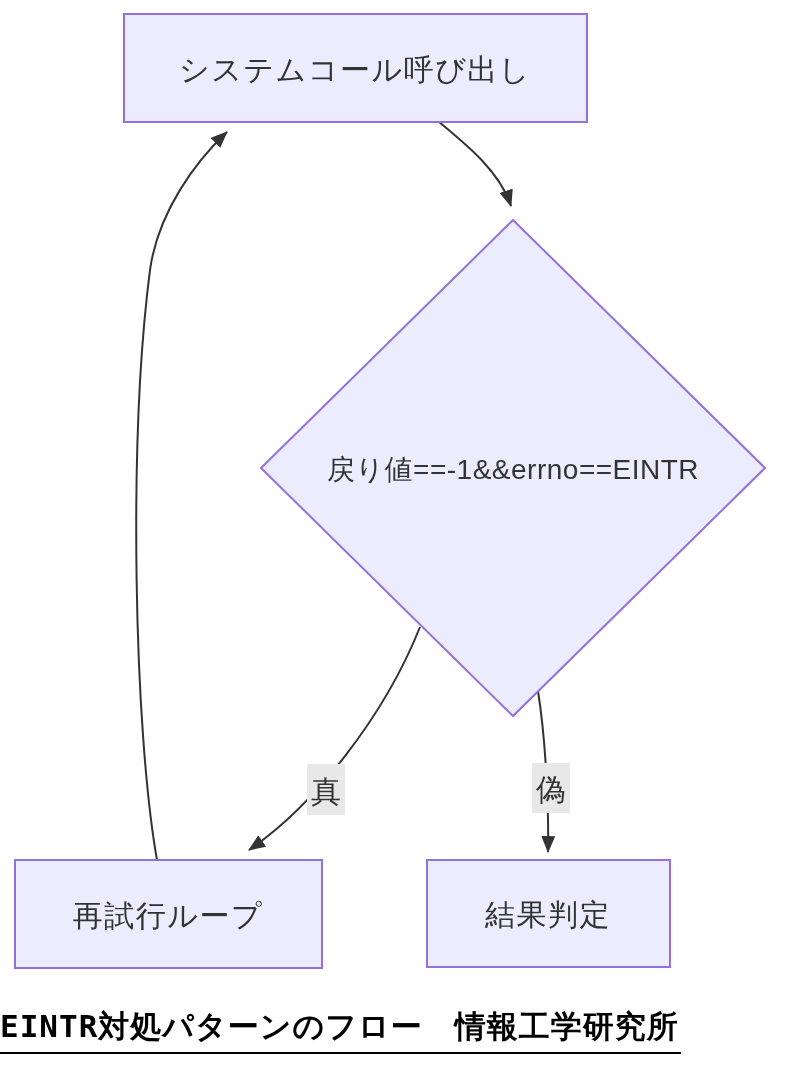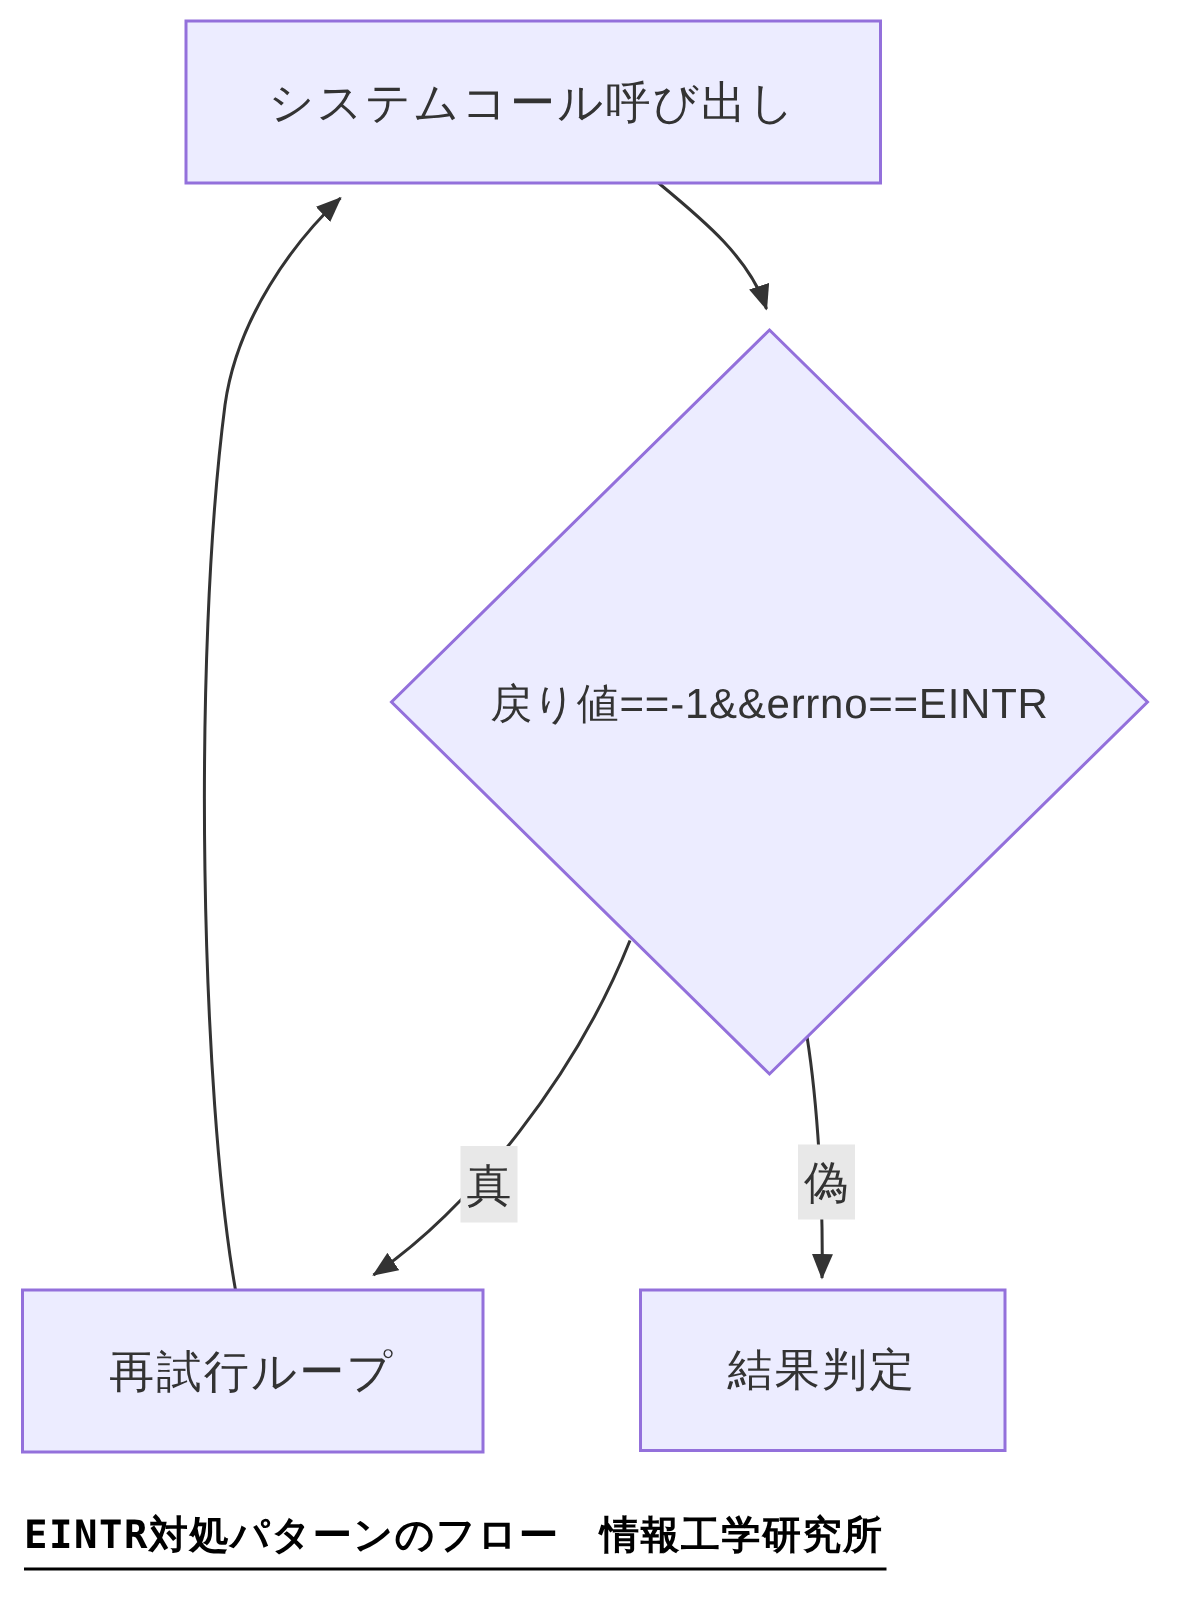--- a/index.html
+++ b/index.html
@@ -30,25 +30,25 @@
   .edge-label-bg{fill:var(--edge-label-bg);stroke:none;}
   .edge-label-text{
     fill:var(--node-text);
     font-family:"Liberation Sans",sans-serif;
     font-size:30px;
     text-anchor:middle;
     dominant-baseline:central;
   }
   .caption{
     position:absolute;
-    left:16px;
+    left:0;
     top:1006px;
     color:var(--caption-text);
     font-family:"DejaVu Sans Mono","Liberation Mono",monospace;
-    font-size:26px;
+    font-size:31px;
     font-weight:600;
     letter-spacing:1px;
     white-space:nowrap;
   }
   .caption .caption-inner{
     display:inline-block;
     border-bottom:2.5px solid var(--caption-text);
     padding-bottom:4px;
     padding-right:2px;
   }

